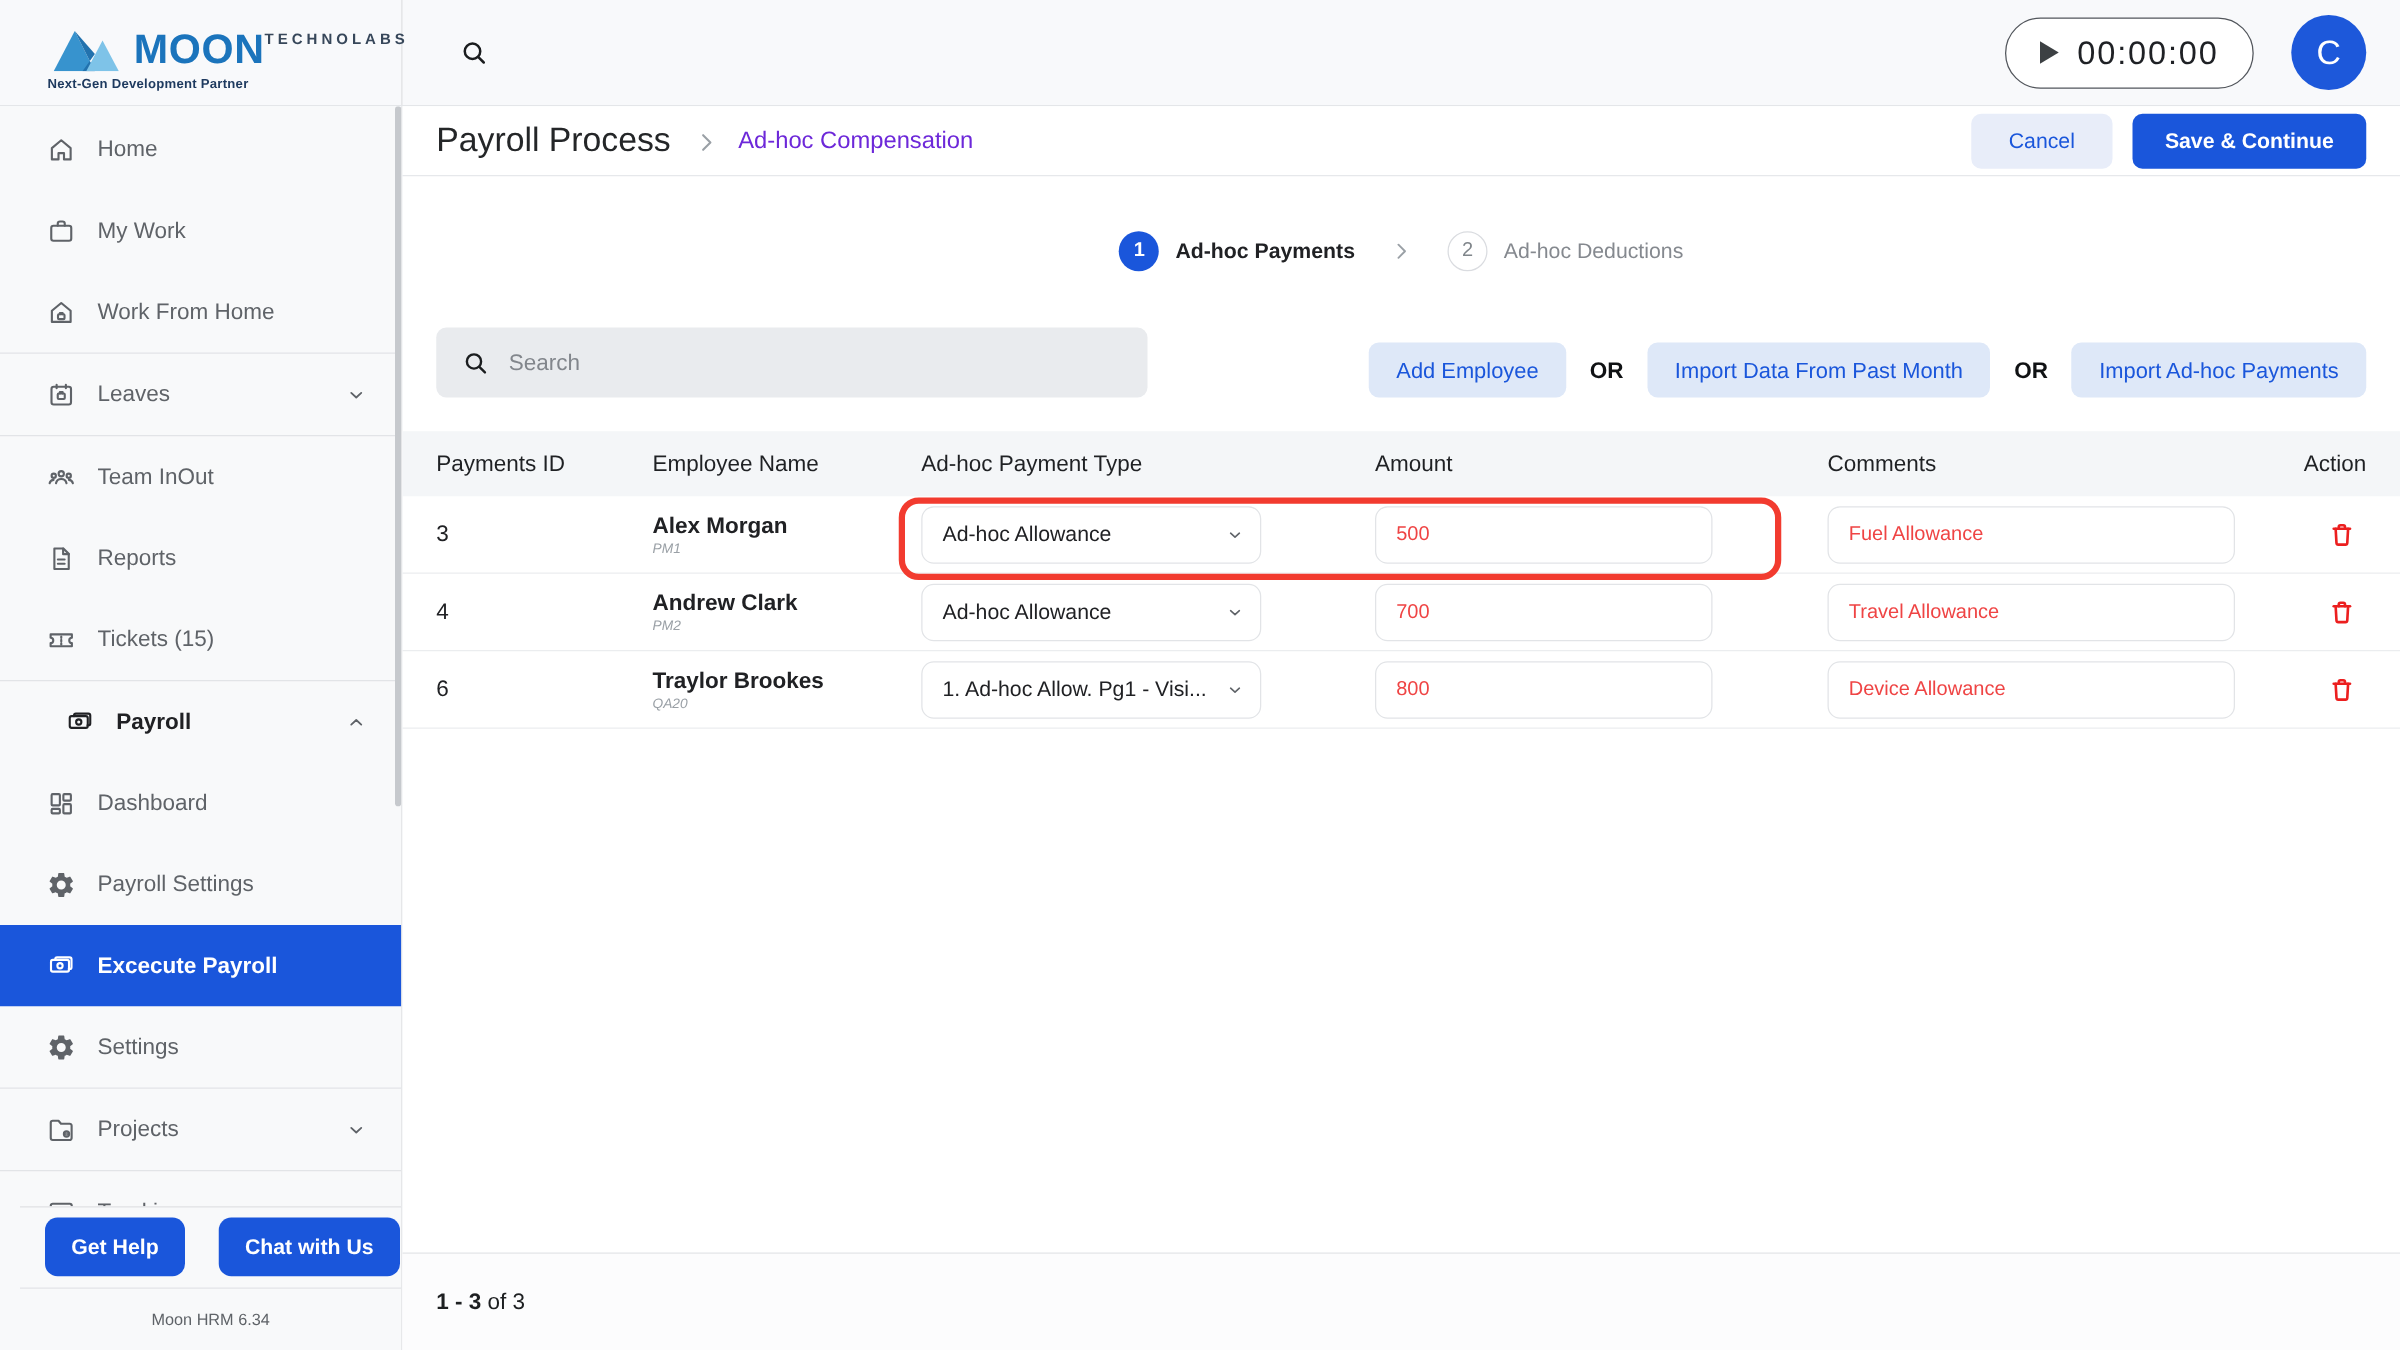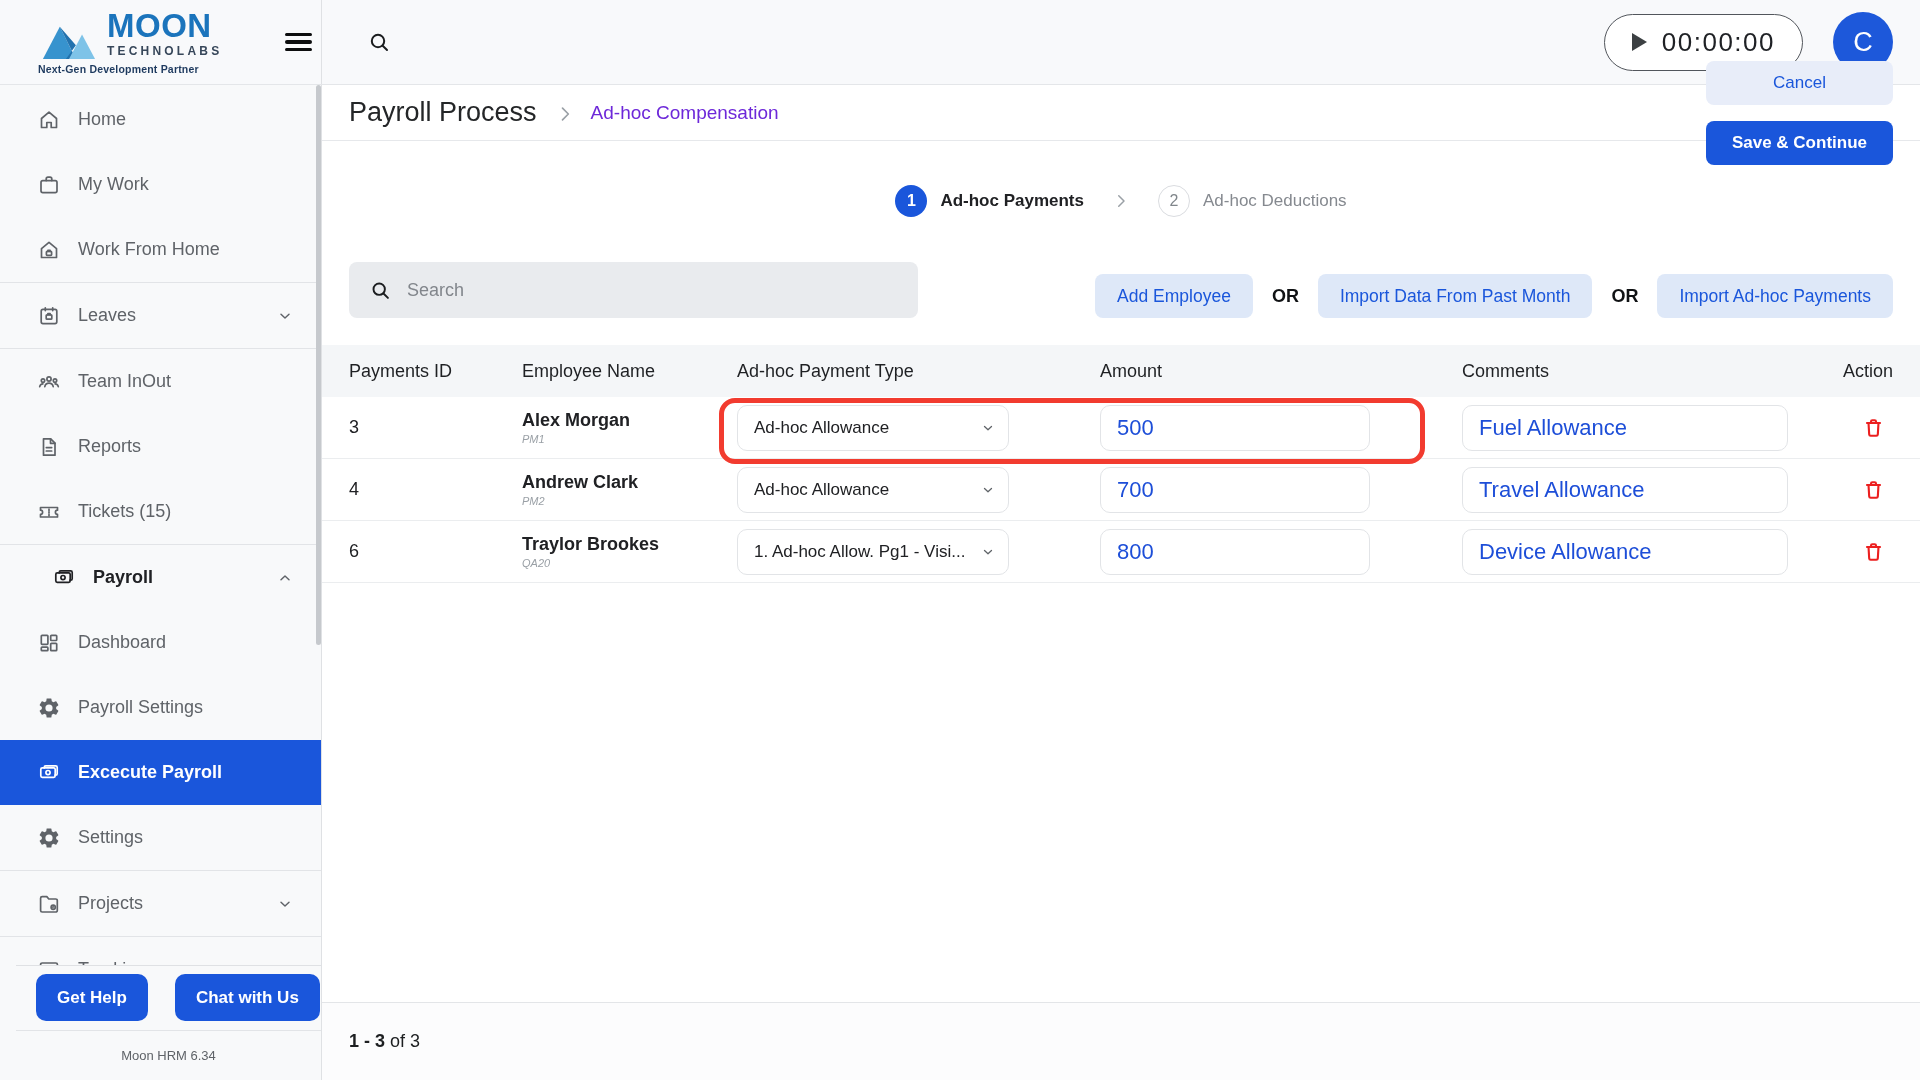--- a/index.html
+++ b/index.html
@@ -6,21 +6,21 @@
   html,body { width:1920px; height:1080px; overflow:hidden; background:#fff;
     font-family:"Liberation Sans","DejaVu Sans",sans-serif; color:#202124; }
 
   
   .topbar { height:85px; display:flex; align-items:center; background:#f8f9fb;
     border-bottom:1px solid #e4e6e9; }
   .topbar-left { width:322px; height:100%; flex:none; display:flex; align-items:center;
     justify-content:space-between; padding:0 9px 0 38px; border-right:1px solid #dfe1e4; }
   .logo { display:flex; flex-direction:column; }
   .logo-top { display:flex; align-items:flex-end; gap:7px; }
-  .logo-texts { display:flex; flex-direction:column; line-height:1; padding-bottom:2px;justify-content:space-between; }
+  .logo-texts { display:flex; flex-direction:row; line-height:1; padding-bottom:2px;justify-content:space-between; }
   .logo-name { font-size:33px; font-weight:800; color:#1b74bc; letter-spacing:.5px; }
   .logo-sub { font-size:12px; font-weight:600; color:#37475a; letter-spacing:3.2px; margin-top:3px; }
   .logo-tagline { font-size:10.5px; font-weight:700; color:#1e3a5f; margin-top:4px; letter-spacing:.2px; }
   .hamburger { width:27px; display:flex; flex-direction:column; gap:4.5px; cursor:pointer; }
   .hamburger span { height:3.2px; background:#0c0d0e; border-radius:2px; }
   .tb-search { margin-left:45px; width:24px; height:24px; cursor:pointer; color:#1b1d1f; }
   .tb-spacer { flex:1; }
   .timer-pill { height:57px; border:1.5px solid #52565c; border-radius:29px; background:#fff;
     display:flex; align-items:center; gap:15px; padding:12px 27px; margin-right:30px; cursor:pointer; }
   .timer-text { font-size:26px; color:#1f2125; letter-spacing:1.5px; }
@@ -59,21 +59,21 @@
     justify-content:center; font-size:13px; color:#5f6368; }
 
   
   .main { flex:1; display:flex; flex-direction:column; background:#fff; position:relative; }
   .main-header { height:56px; flex:none; display:flex; align-items:center; padding:0 27px;
     border-bottom:1px solid #e6e8eb; }
   .mh-title { font-size:27px; font-weight:500; color:#242628; }
   .mh-chev { width:20px; height:20px; color:#9aa0a6; margin:2px 16px 0 18px; }
   .mh-chev svg { width:20px; height:20px; display:block; }
   .mh-crumb { font-size:19px; color:#6d28d9; }
-  .mh-actions { margin-left:auto; display:flex; gap:16px;flex-direction:column; }
+  .mh-actions { margin-left:auto; display:flex; gap:16px; }
   .btn-cancel { height:44px; padding:0 30px; border:none; border-radius:8px; background:#e8edf9;
     color:#1a56db; font-size:17px; font-weight:500; cursor:pointer; font-family:inherit; }
   .btn-save { height:44px; padding:0 26px; border:none; border-radius:8px; background:#1a56db;
     color:#fff; font-size:17px; font-weight:600; cursor:pointer; font-family:inherit; }
 
   .content { flex:1; position:relative; }
 
   
   .stepper { display:flex; justify-content:center; align-items:center; margin-top:44px; }
   .step { display:flex; align-items:center; gap:13px; cursor:pointer; }
@@ -111,21 +111,21 @@
   .cell-id { font-size:18px; color:#202124; }
   .cell-name .nm { font-size:18px; font-weight:600; color:#202124; line-height:1.2; }
   .cell-name .cd { font-size:11px; color:#9aa0a6; margin-top:2px;font-style:italic; }
   .sel { width:272px; height:46px; border:1px solid #e2e4e7; border-radius:10px; background:#fff;
     display:flex; align-items:center; justify-content:space-between; padding:0 13px 0 16px;
     font-size:17px; color:#202124; cursor:pointer; position:relative; z-index:2; }
   .sel .sel-text { white-space:nowrap; overflow:hidden; }
   .sel .sel-chev { width:14px; height:14px; color:#5f6368; flex:none; margin-left:8px; }
   .sel .sel-chev svg { width:14px; height:14px; display:block; }
   .tinput { height:46px; border:1px solid #e2e4e7; border-radius:10px; background:#fff;
-    padding:0 16px; font-size:22px; color:#1d4ed8; font-family:inherit; outline:none;
+    padding:0 16px; font-size:16px; color:#ef4444; font-family:inherit; outline:none;
     position:relative; z-index:2; }
   .tinput.amount { width:270px; }
   .tinput.comment { width:326px; }
   .cell-action { display:flex; justify-content:flex-end; }
   .trash-btn { width:40px; height:40px; border:none; background:none; display:flex;
     align-items:center; justify-content:center; cursor:pointer; color:#ec1f1f; }
   .trash-btn svg { width:23px; height:23px; display:block; }
 
   .highlight-box { position:absolute; left:397px; top:257px; width:706px; height:66px;
     border:5px solid #f23b2f; border-radius:16px; pointer-events:none; z-index:3; }

